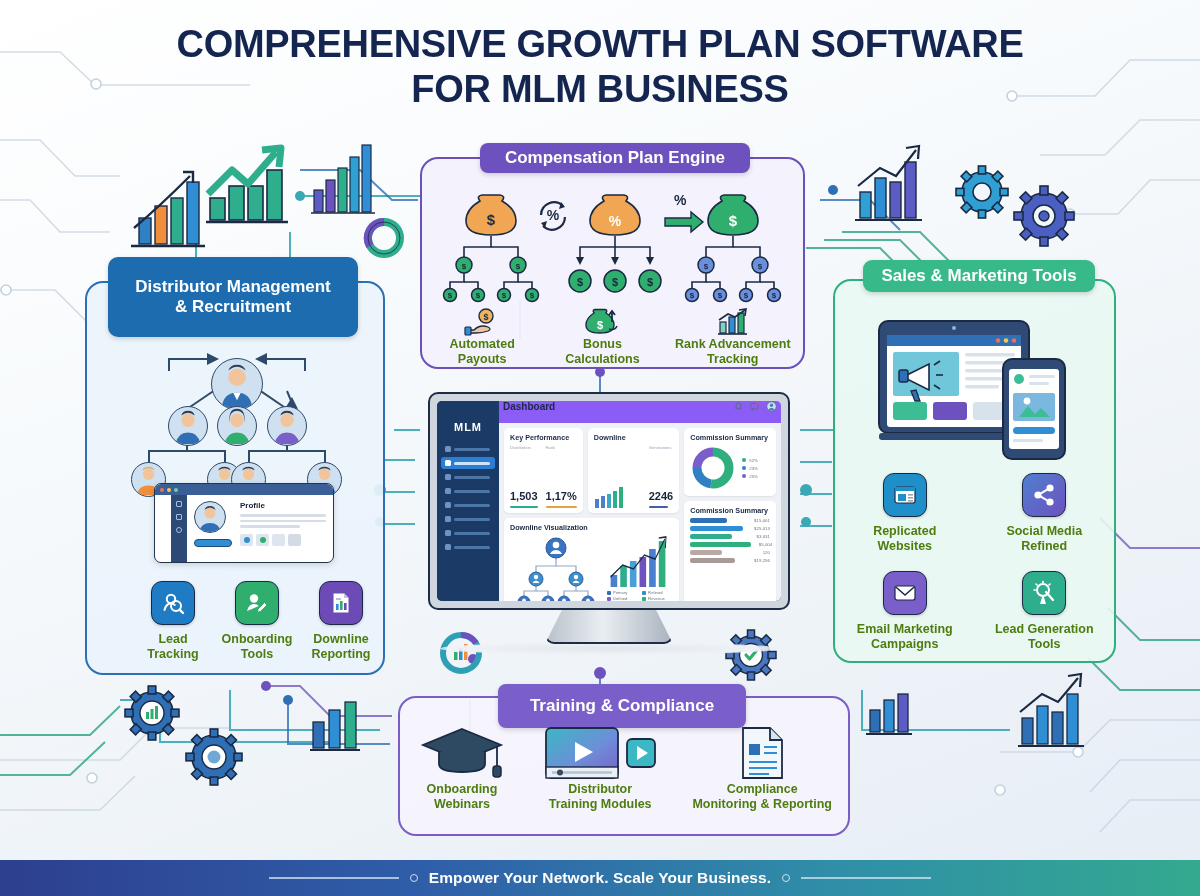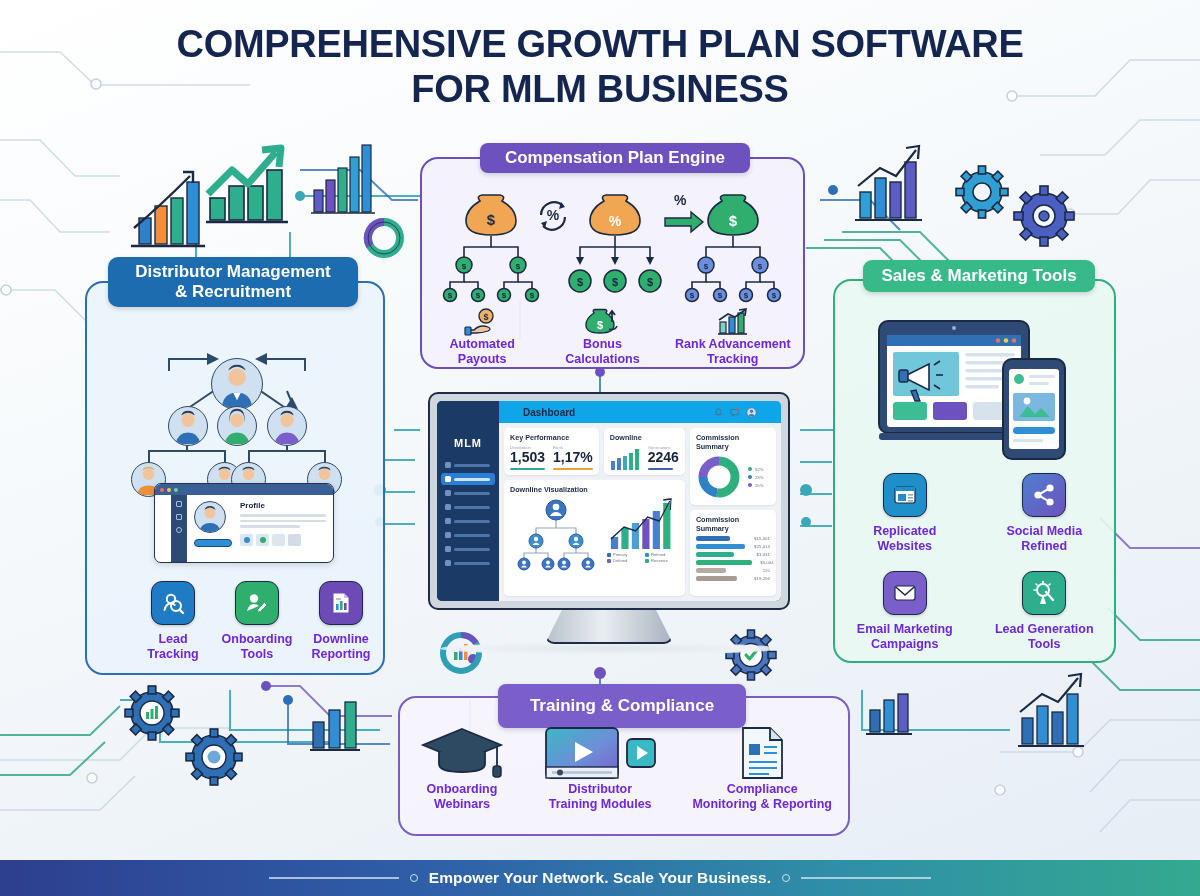--- a/index.html
+++ b/index.html
@@ -45,21 +45,21 @@
     text-align: center;
     padding: 6px 16px;
     white-space: pre-line;
     box-shadow: 0 2px 5px rgba(0,0,0,0.16);
   }
 
   
   #panel-left { left: 85px; top: 281px; width: 300px; height: 394px; }
   #panel-left .panel-title {
     left: 21px; width: 250px; top: -26px;
-    background: #1d6cb0; padding: 5px 10px; border-radius: 10px;
+    background: #1d6cb0; padding: 20px 10px; border-radius: 10px;
   }
 
   
   #panel-comp {
     left: 420px; top: 157px; width: 385px; height: 212px;
     border-color: #6b4fbb; background: rgba(243,241,252,0.95);
   }
   #panel-comp .panel-title {
     left: 58px; width: 270px; top: -16px;
     background: #6d52bf; border-radius: 8px; padding: 5px 10px;
@@ -88,21 +88,21 @@
   
   .tile-row { position: absolute; display: flex; justify-content: space-around; width: 100%; }
   .tile { width: 84px; text-align: center; }
   .tile .sq {
     width: 44px; height: 44px; border-radius: 11px; margin: 0 auto 7px;
     display: flex; align-items: center; justify-content: center;
     border: 1.6px solid #1b2a44;
     box-shadow: 0 1px 3px rgba(0,0,0,0.2);
   }
   .tile .cap {
-    font-size: 12.5px; font-weight: bold; color: #6d28d9; line-height: 1.22;
+    font-size: 12.5px; font-weight: bold; color: #4d7c0f; line-height: 1.22;
     white-space: pre-line;
   }
 
   
   .avatar {
     position: absolute; border-radius: 50%;
     background: #cfe0f0; border: 1.8px solid #2e4a6b;
     display: flex; align-items: flex-end; justify-content: center; overflow: hidden;
   }
 
@@ -130,49 +130,49 @@
     border-radius: 0 0 9px 9px;
     clip-path: polygon(14% 0, 86% 0, 100% 100%, 0% 100%);
   }
   #mon-base {
     position: absolute; left: 440px; top: 642px; width: 340px; height: 13px;
     background: radial-gradient(ellipse at center, #dfe6ec 0%, #eef2f6 60%, rgba(238,242,246,0) 100%);
     border-radius: 50%;
   }
 
   
-  .db-side { width: 62px; background: #1b3a66; padding-top: 36px; flex: none; }
+  .db-side { width: 62px; background: #1b3a66; padding-top: 20px; flex: none; }
   .db-side .logo {
     color: #fff; font-weight: bold; font-size: 11px; text-align: center;
     letter-spacing: 1px; margin-bottom: 10px;
   }
   .db-mi {
     height: 12px; margin: 2px 4px; border-radius: 3px;
     display: flex; align-items: center; padding-left: 4px; gap: 3px;
   }
   .db-mi .ic { width: 6px; height: 6px; border-radius: 1.5px; background: #6f93c0; flex: none; }
   .db-mi .tx { height: 3px; border-radius: 2px; background: #4d76a8; flex: 1; margin-right: 5px; }
   .db-mi.active { background: #2a7fd4; }
   .db-mi.active .ic { background: #fff; }
   .db-mi.active .tx { background: #cfe4fb; }
 
   .db-main { flex: 1; background: #eef2f7; display: flex; flex-direction: column; }
   .db-top {
-    height: 22px; background: #0ea5e9; display: flex; align-items: center;
-    padding: 0 24px; justify-content: space-between; flex: none;
+    height: 22px; background: #8b5cf6; display: flex; align-items: flex-start;
+    padding: 0 4px; justify-content: space-between; flex: none;
   }
   .db-title { font-size: 10px; font-weight: bold; color: #1b2a44; }
   .db-top .icons { display: flex; gap: 7px; align-items: center; }
   .db-body { flex: 1; padding: 5px; display: grid; grid-template-columns: 1.32fr 1fr; grid-gap: 5px; }
   .db-col-l { display: flex; flex-direction: column; gap: 5px; }
   .db-col-r { display: flex; flex-direction: column; gap: 5px; }
   .db-card { background: #fff; border-radius: 5px; padding: 5px 6px; box-shadow: 0 1px 2px rgba(0,0,0,.07); }
   .db-card h5 { font-size: 7.2px; color: #1b2a44; font-weight: bold; margin-bottom: 3px; }
   .kpi-lbl { font-size: 4.2px; color: #9aa6b4; }
-  .kpi-val { font-size: 14px; font-weight: bold; color: #16233b; line-height: 1.05; }
+  .kpi-val { font-size: 11px; font-weight: bold; color: #16233b; line-height: 1.05; margin-top: 41px; }
 
   
   #footer {
     position: absolute; left: 0; right: 0; bottom: 0; height: 36px;
     background: linear-gradient(90deg, #2d3f8f 0%, #2f5ea8 35%, #2f8fa8 70%, #34a98f 100%);
     display: flex; align-items: center; justify-content: center;
   }
   #footer .tag {
     color: #fff; font-weight: bold; font-size: 15.5px; letter-spacing: 0.1px;
   }
@@ -1002,21 +1002,21 @@
                     </div>
                     <div style="flex:1;">
                       <div class="kpi-lbl">Rank</div>
                       <div class="kpi-val">1,17%</div>
                       <div style="height:2.6px;border-radius:2px;background:#e8a33d;margin-top:3px;"></div>
                     </div>
                   </div>
                 </div>
                 <div class="db-card">
                   <h5>Downline</h5>
-                  <div style="display:flex;align-items:flex-end;gap:4px;">
+                  <div style="display:flex;align-items:flex-end;gap:21px;">
                     <svg width="34" height="22" viewBox="0 0 34 22">
                       <rect x="1" y="13" width="4" height="9" fill="#4a7fd0"></rect>
                       <rect x="7" y="10" width="4" height="12" fill="#4a7fd0"></rect>
                       <rect x="13" y="8" width="4" height="14" fill="#3aa8c4"></rect>
                       <rect x="19" y="5" width="4" height="17" fill="#2fae8e"></rect>
                       <rect x="25" y="1" width="4" height="21" fill="#2fae7e"></rect>
                     </svg>
                     <div style="flex:1;">
                       <div class="kpi-lbl">Generations</div>
                       <div class="kpi-val">2246</div>

